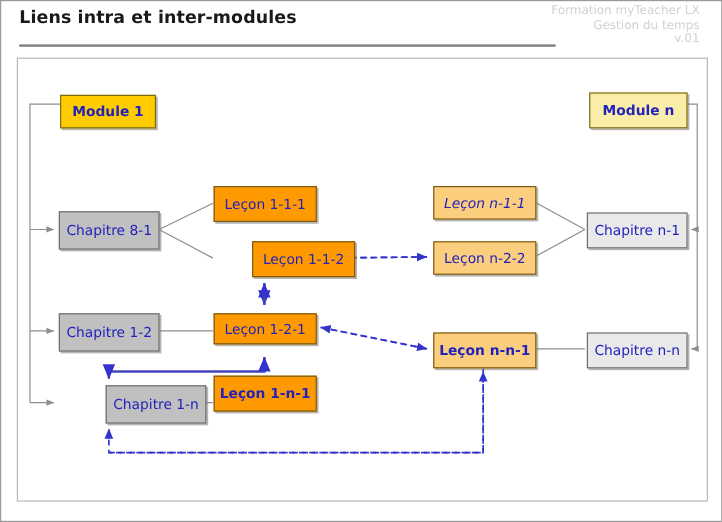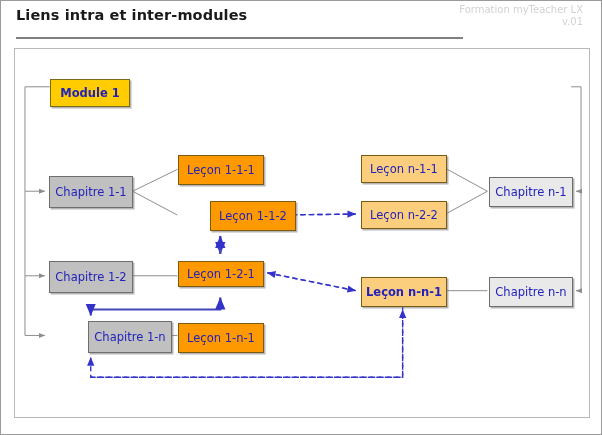--- a/index.html
+++ b/index.html
@@ -95,20 +95,21 @@
 </head>
 <body>
 
 <div id="page">
 
   <div id="header-title">Liens intra et inter-modules</div>
   <div id="header-rule"></div>
 
   <div id="header-meta">
     <div>Formation myTeacher LX</div>
+    <div>Gestion du temps</div>
     <div>v.01</div>
   </div>
 
   <div id="canvas">
 
     <svg id="wires" viewBox="0 0 576 370" preserveAspectRatio="none">
       <defs>
         <marker id="ag" markerWidth="7" markerHeight="7" refX="6.2" refY="3" orient="auto">
           <path d="M0,0.4 L6.4,3 L0,5.6 Z" fill="#8d8d8d"></path>
         </marker>
@@ -167,31 +168,32 @@
         <path d="M342,243 L253,225" fill="none" stroke="#3333cc" stroke-width="1.4" stroke-dasharray="5,3.5" marker-end="url(#ab)"></path>
       </g>
       <g>
         <path d="M389,258 L389,330 L76,330 L76,310" fill="none" stroke="#3333cc" stroke-width="1.4" stroke-dasharray="5,3.5" marker-end="url(#ab)"></path>
         <path d="M76,330 L389,330 L389,262" fill="none" stroke="#3333cc" stroke-width="1.4" stroke-dasharray="5,3.5" marker-end="url(#ab)"></path>
       </g>
     </svg>
 
     <div class="node module mod-1" style="left:35px;top:30px;width:80px;height:28px;">Module 1</div>
 
-    <div class="node chap-1" style="left:34px;top:127px;width:84px;height:32px;">Chapitre 1-1</div>
+    <div class="node chap-1" style="left:34px;top:127px;width:84px;height:32px;">Chapitre 8-1</div>
     <div class="node chap-1" style="left:34px;top:212px;width:84px;height:32px;">Chapitre 1-2</div>
     <div class="node chap-1" style="left:34px;top:272px;width:84px;height:32px;margin-left:39px;">Chapitre 1-n</div>
 
     <div class="node les-1" style="left:163px;top:106px;width:86px;height:30px;">Leçon 1-1-1</div>
     <div class="node les-1" style="left:163px;top:152px;width:86px;height:30px;margin-left:32px;">Leçon 1-1-2</div>
     <div class="node les-1" style="left:163px;top:212px;width:86px;height:26px;">Leçon 1-2-1</div>
-    <div class="node les-1" style="left:163px;top:274px;width:86px;height:30px;">Leçon 1-n-1</div>
+    <div class="node les-1" style="left:163px;top:264px;width:86px;height:30px;font-weight:bold;">Leçon 1-n-1</div>
 
+    <div class="node module mod-n" style="left:476px;top:28px;width:82px;height:30px;">Module n</div>
 
     <div class="node chap-n" style="left:474px;top:128px;width:84px;height:30px;">Chapitre n-1</div>
     <div class="node chap-n" style="left:474px;top:228px;width:84px;height:30px;">Chapitre n-n</div>
 
-    <div class="node les-n" style="left:346px;top:106px;width:86px;height:28px;">Leçon n-1-1</div>
+    <div class="node les-n" style="left:346px;top:106px;width:86px;height:28px;font-style:italic;">Leçon n-1-1</div>
     <div class="node les-n" style="left:346px;top:152px;width:86px;height:28px;">Leçon n-2-2</div>
     <div class="node les-n" style="left:346px;top:228px;width:86px;height:30px;font-weight:bold;">Leçon n-n-1</div>
 
   </div>
 </div>
 
 </body></html>

